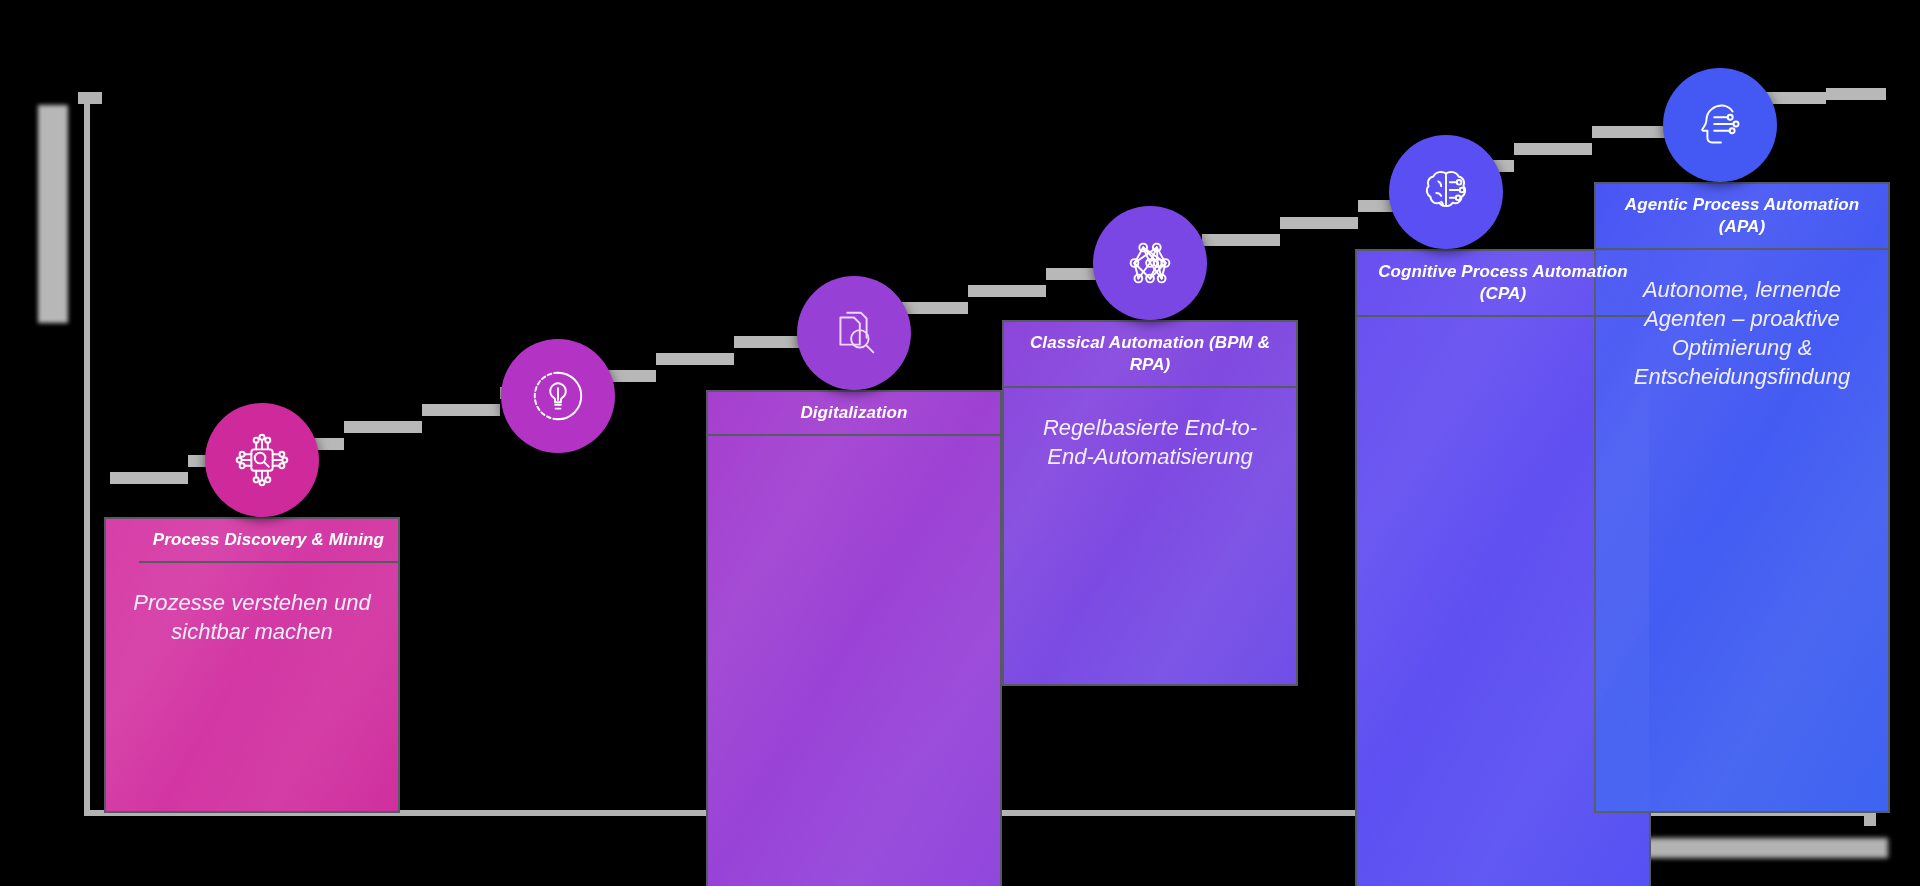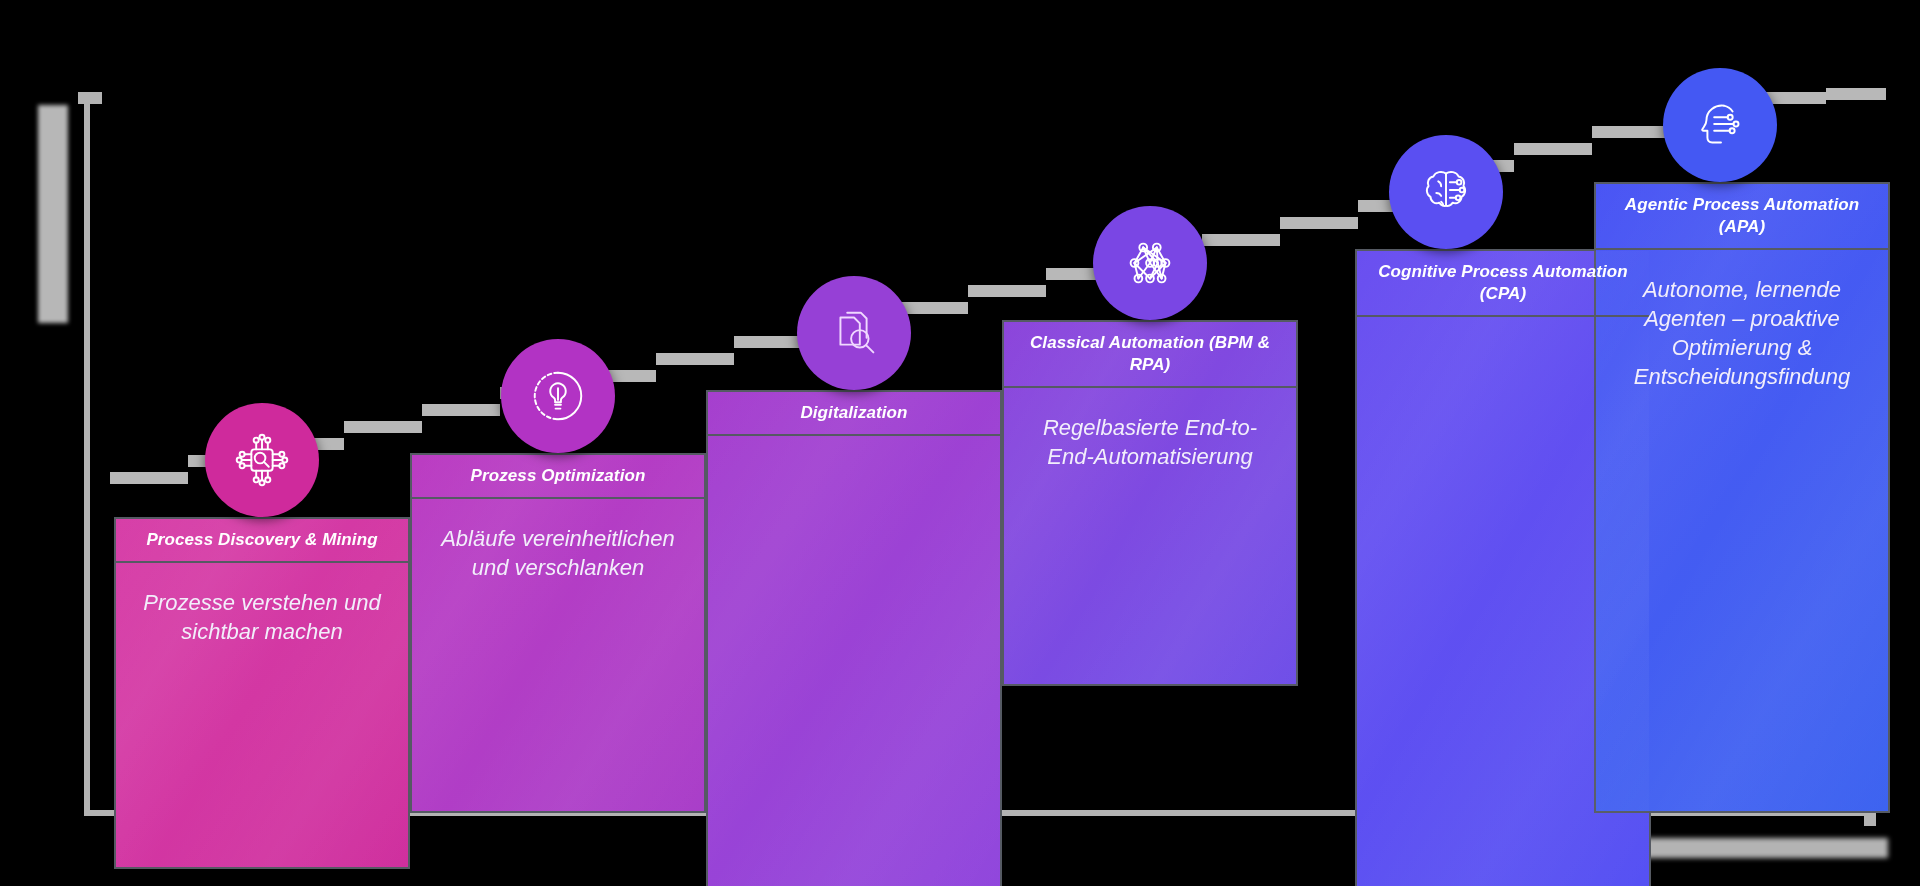--- a/index.html
+++ b/index.html
@@ -202,22 +202,22 @@
       <rect x="1358" y="200" width="78" height="12"></rect>
       <rect x="1436" y="160" width="78" height="12"></rect>
       <rect x="1514" y="143" width="78" height="12"></rect>
       <rect x="1592" y="126" width="78" height="12"></rect>
       <rect x="1670" y="109" width="78" height="12"></rect>
       <rect x="1748" y="92" width="78" height="12"></rect>
       <rect x="1826" y="88" width="60" height="12"></rect>
     </g>
   </svg>
 
-  <div class="stage-col" style="left:114px; top:517px; width:296px; height:352px;
-              background:linear-gradient(135deg,#d73fa8 0%,#cf2f9e 100%);">
+  <div class="stage-col" style="left:104px; top:517px; width:296px; height:296px;
+              background:linear-gradient(135deg,#d73fa8 0%,#cf2f9e 100%);align-items:flex-end;">
     <div class="sheen"></div>
     <div class="card-head">Process Discovery &amp; Mining</div>
     <div class="card-body">Prozesse verstehen und sichtbar machen</div>
   </div>
   <div class="icon-badge" style="left:205px; top:403px; width:114px; height:114px; background:#cf2a9c;">
     <svg width="62" height="62" viewBox="0 0 64 64" fill="none" stroke="#ffffff" stroke-width="2" stroke-linecap="round" stroke-linejoin="round">
       <rect x="21" y="21" width="22" height="22" rx="3"></rect>
       <circle cx="30" cy="30" r="5.5"></circle>
       <line x1="34" y1="34" x2="39" y2="39"></line>
       <line x1="26" y1="21" x2="26" y2="14"></line>
@@ -240,26 +240,20 @@
         <circle cx="11.5" cy="38" r="2.6"></circle>
       <line x1="43" y1="26" x2="50" y2="26"></line>
         <circle cx="52.5" cy="26" r="2.6"></circle>
       <line x1="43" y1="32" x2="53" y2="32"></line>
         <circle cx="55.5" cy="32" r="2.6"></circle>
       <line x1="43" y1="38" x2="50" y2="38"></line>
         <circle cx="52.5" cy="38" r="2.6"></circle>
     </svg>
   </div>
 
-  <div class="stage-col" style="left:410px; top:453px; width:296px; height:360px;
-              background:linear-gradient(135deg,#bb3cc2 0%,#a93ec9 100%);">
-    <div class="sheen"></div>
-    <div class="card-head">Prozess Optimization</div>
-    <div class="card-body">Abläufe vereinheitlichen und verschlanken</div>
-  </div>
   <div class="icon-badge" style="left:501px; top:339px; width:114px; height:114px; background:#b233c4;">
     <svg width="62" height="62" viewBox="0 0 64 64" fill="none" stroke="#ffffff" stroke-width="2" stroke-linecap="round" stroke-linejoin="round">
       <path d="M32 8 A24 24 0 0 1 32 56"></path>
       <path d="M32 8 A24 24 0 0 0 32 56" stroke-dasharray="4 3"></path>
       <path d="M24 27a8 8 0 1 1 12.5 6.6c-1 .8-1.5 1.7-1.5 2.9v2h-6v-2c0-1.2-.5-2.1-1.5-2.9A8 8 0 0 1 24 27z"></path>
       <line x1="29" y1="41" x2="35" y2="41"></line>
       <line x1="29.5" y1="45" x2="34.5" y2="45"></line>
       <line x1="32" y1="24" x2="32" y2="36"></line>
     </svg>
   </div>

